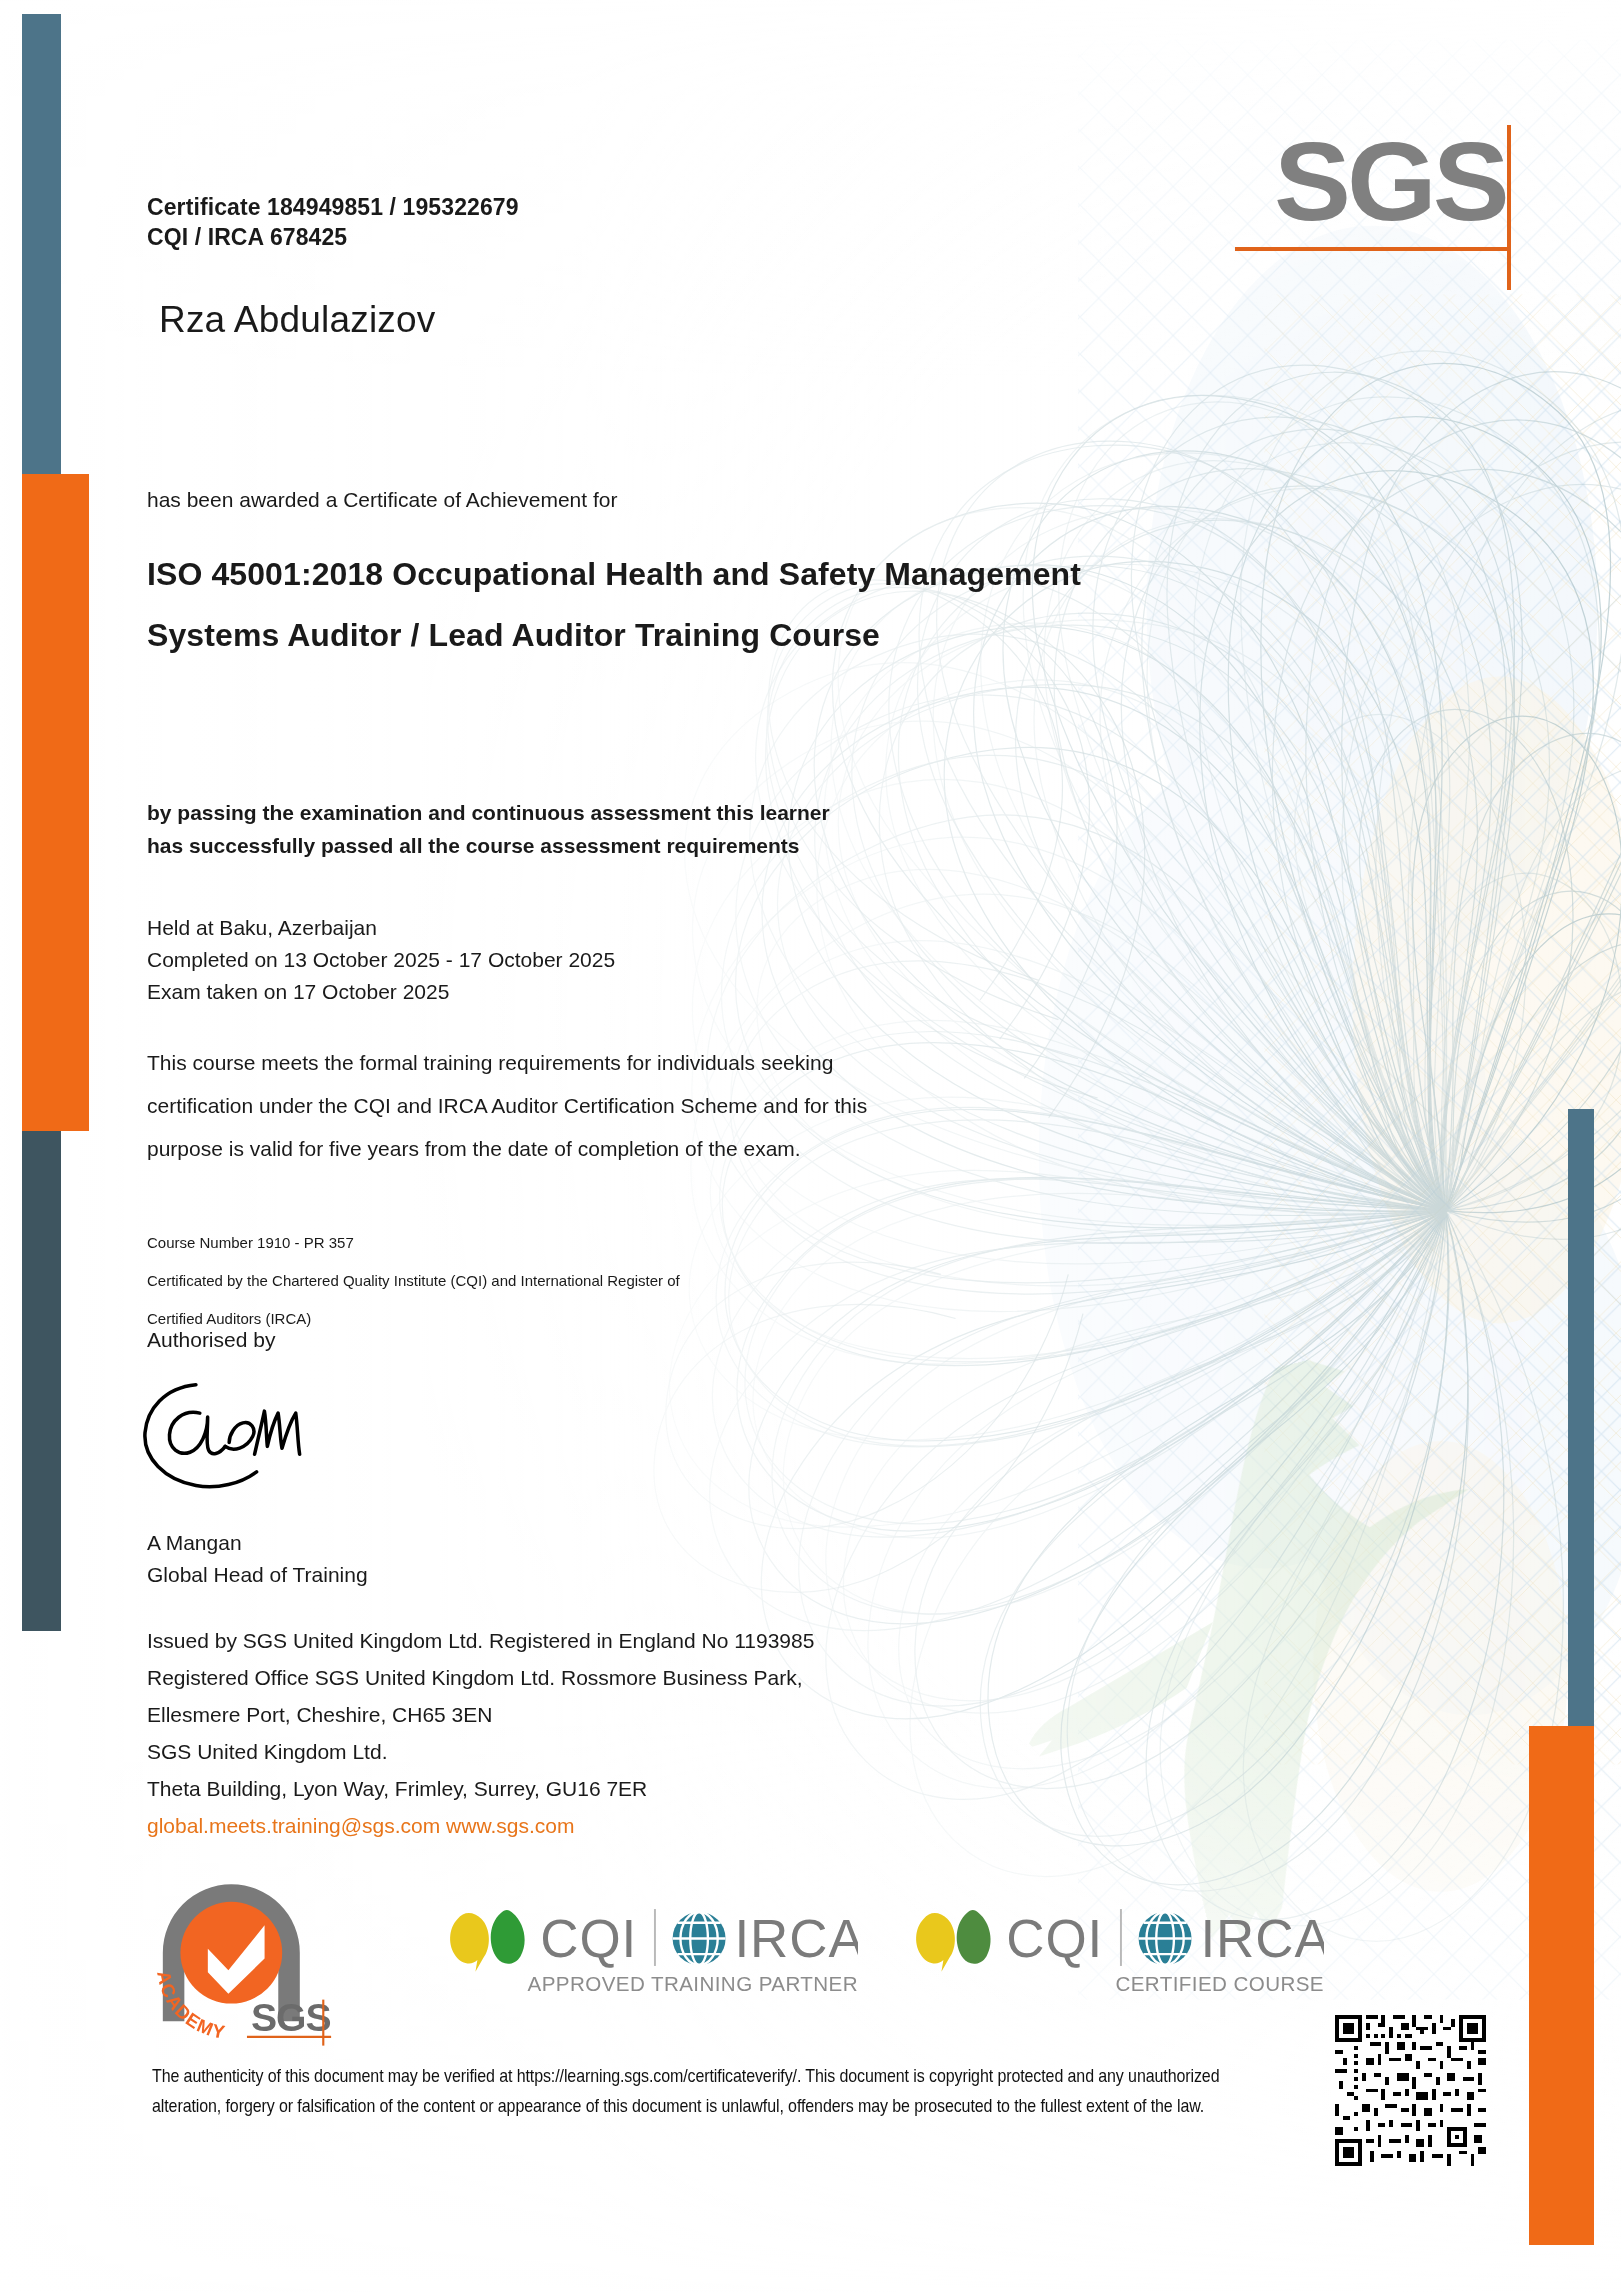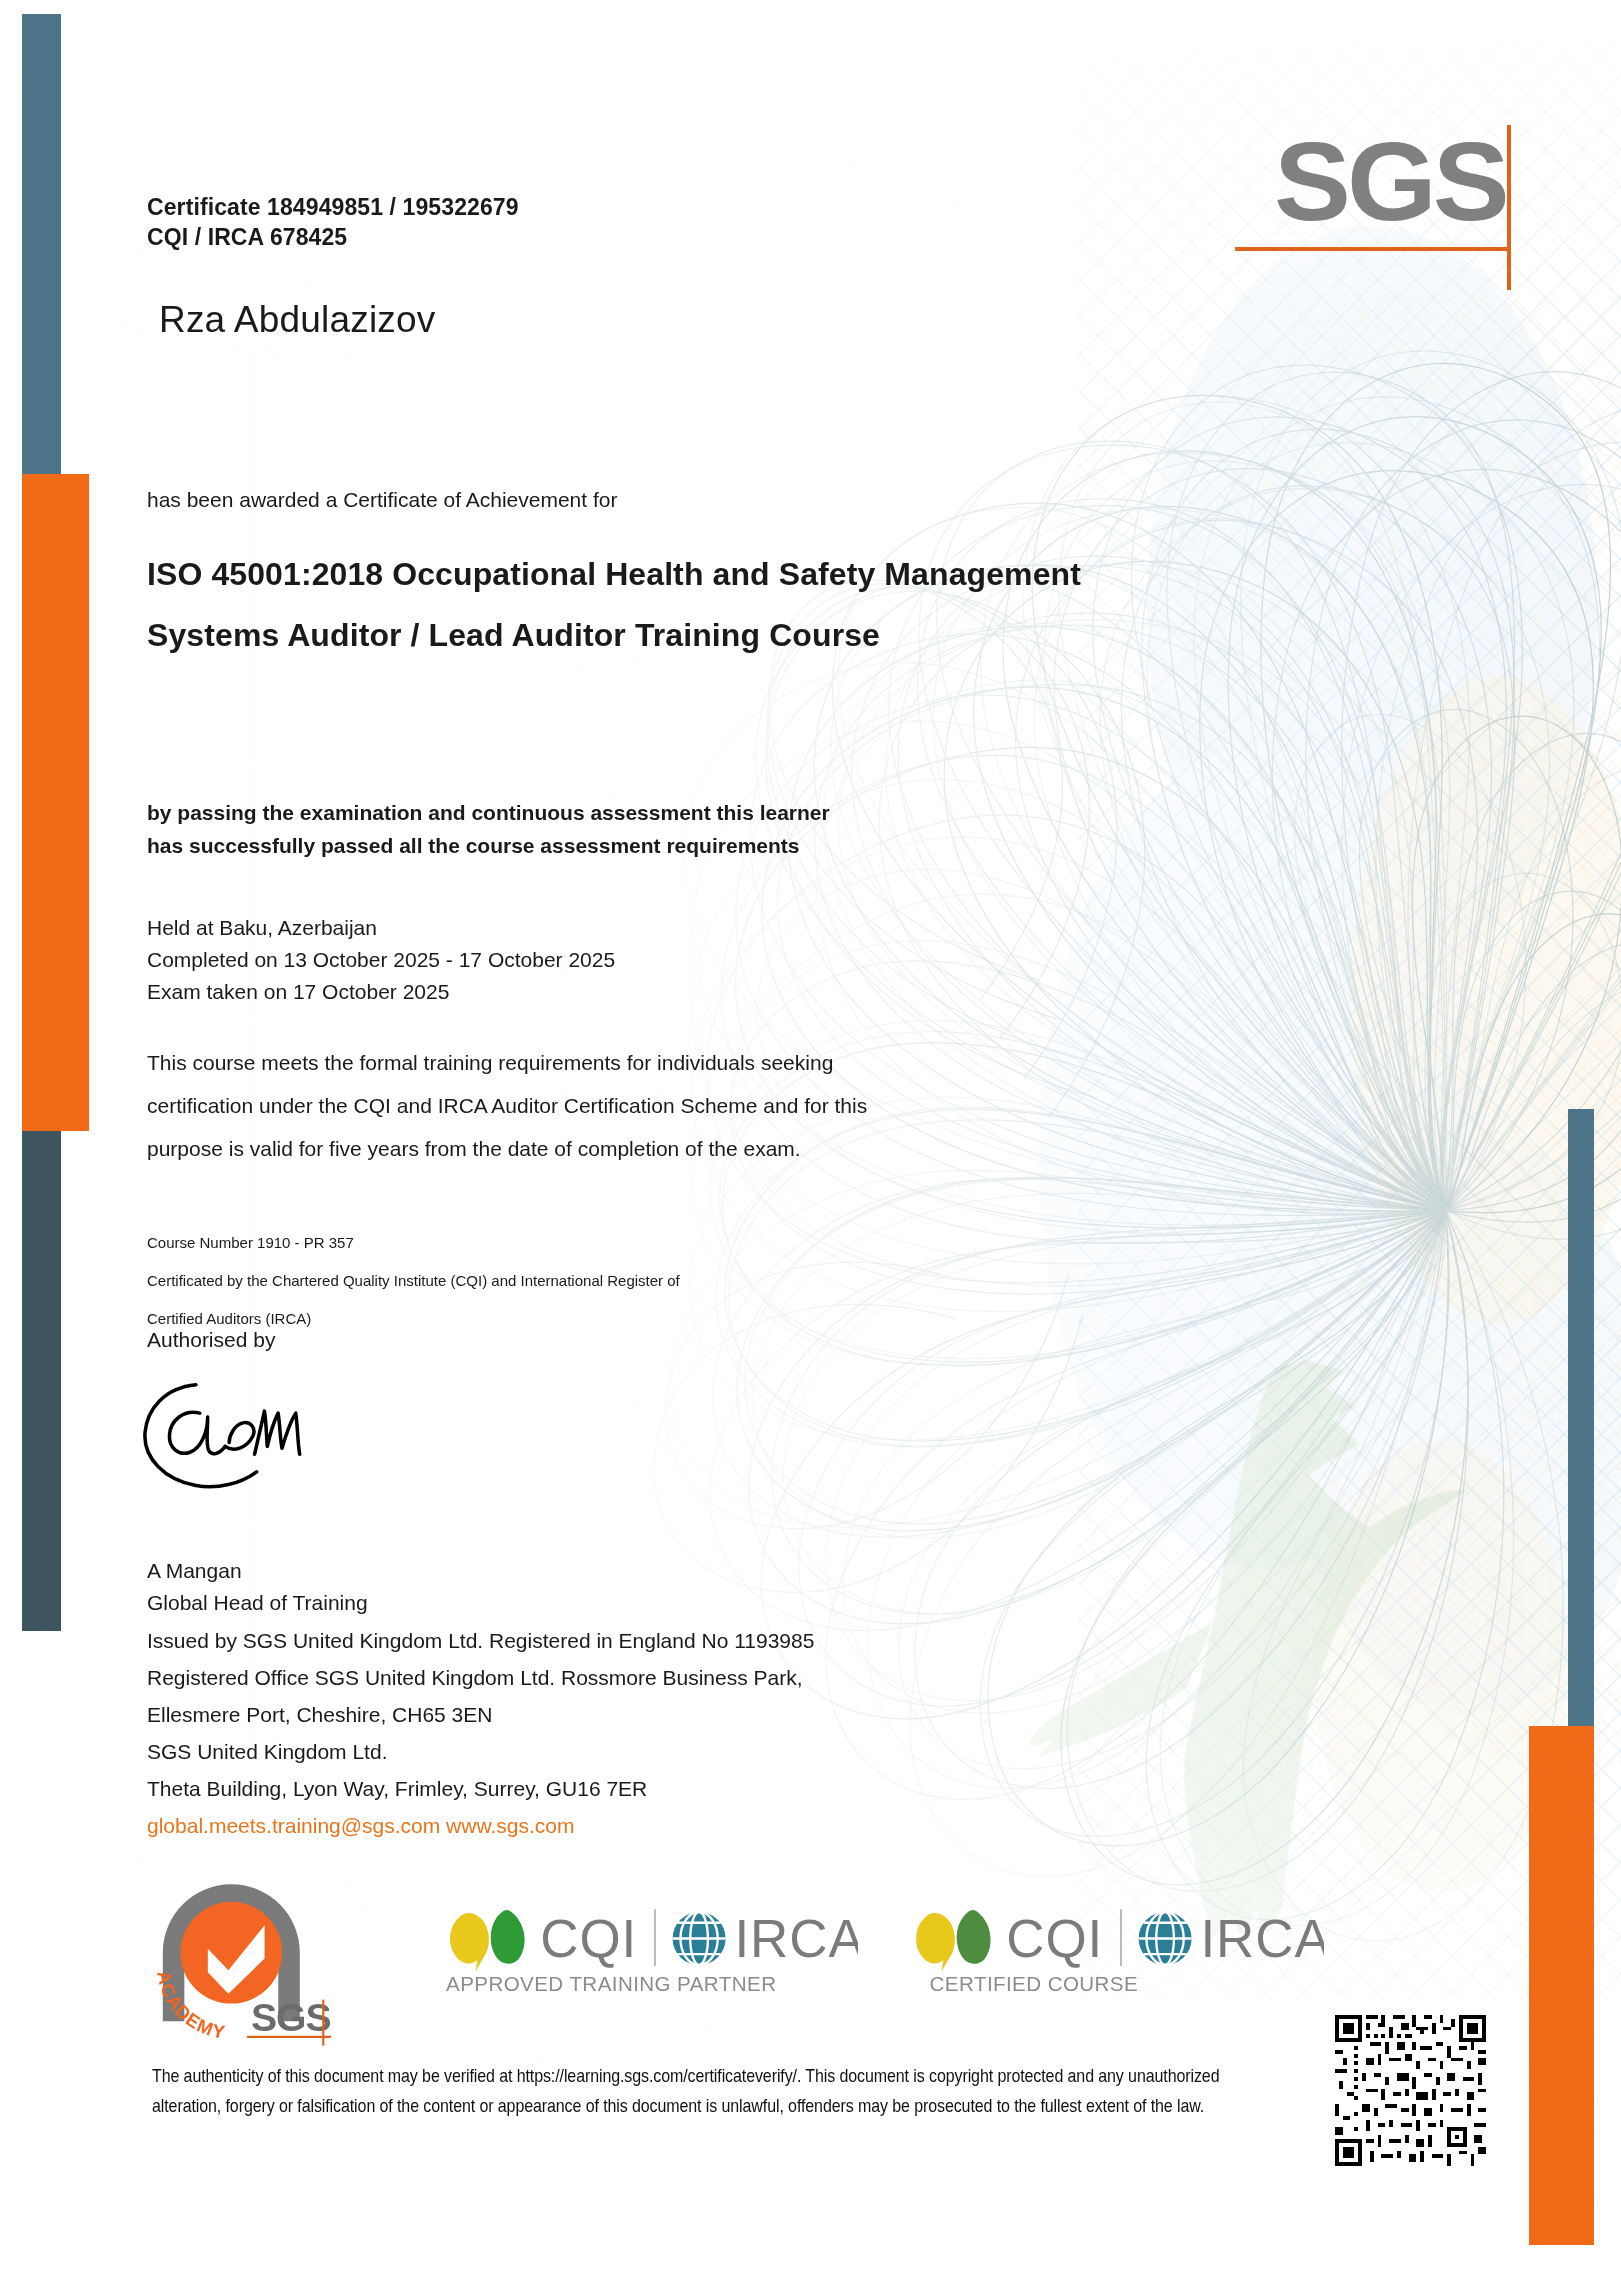--- a/index.html
+++ b/index.html
@@ -38,33 +38,33 @@
   .tx{position:absolute;left:147px;}
   .certno{top:192px;font-size:23px;font-weight:bold;line-height:30px;letter-spacing:0.1px;}
   .name{top:299px;font-size:37px;font-weight:normal;letter-spacing:0.2px;margin-left:12px;}
   .awarded{top:485px;font-size:21px;line-height:29px;}
   .course-title{top:544px;font-size:32px;font-weight:bold;line-height:61px;width:990px;letter-spacing:0.1px;}
   .passing{top:796px;font-size:21px;line-height:33px;font-weight:bold;}
   .held{top:912px;font-size:21px;line-height:32px;}
   .meets{top:1041px;font-size:21px;line-height:43px;}
   .coursenum{top:1224px;font-size:15px;line-height:38px;}
   .authorised{top:1328px;font-size:21px;}
-  .signer{top:1527px;font-size:21px;line-height:32px;margin-top:28px;}
+  .signer{top:1527px;font-size:21px;line-height:32px;}
   .issued{top:1622px;font-size:21px;line-height:37px;}
   .contact{color:#e8751a;}
 
   .sig{position:absolute;left:139px;top:1372px;width:196px;height:137px;}
 
   
   .academy{position:absolute;left:155px;top:1874px;width:181px;height:172px;}
   .cqi-block{position:absolute;height:108px;}
   .cqi-a{left:446px;top:1901px;width:412px;}
   .cqi-b{left:912px;top:1901px;width:412px;}
   .cqi-caption{
-    position:absolute;left:0;top:71px;width:100%;text-align:left;
+    position:absolute;left:0;top:71px;width:100%;text-align:right;
     font-size:20.6px;color:#8c8c8c;letter-spacing:0.4px;
     font-family:"Liberation Sans","DejaVu Sans",sans-serif;
   }
   .cqi-b .cqi-caption{padding-left:17.6px;box-sizing:border-box;}
 
   .qr{position:absolute;left:1331px;top:2011px;width:159px;height:159px;}
 
   .legal{
     position:absolute;left:152px;top:2062px;width:1294px;
     font-size:16px;line-height:26.5px;color:#111;

